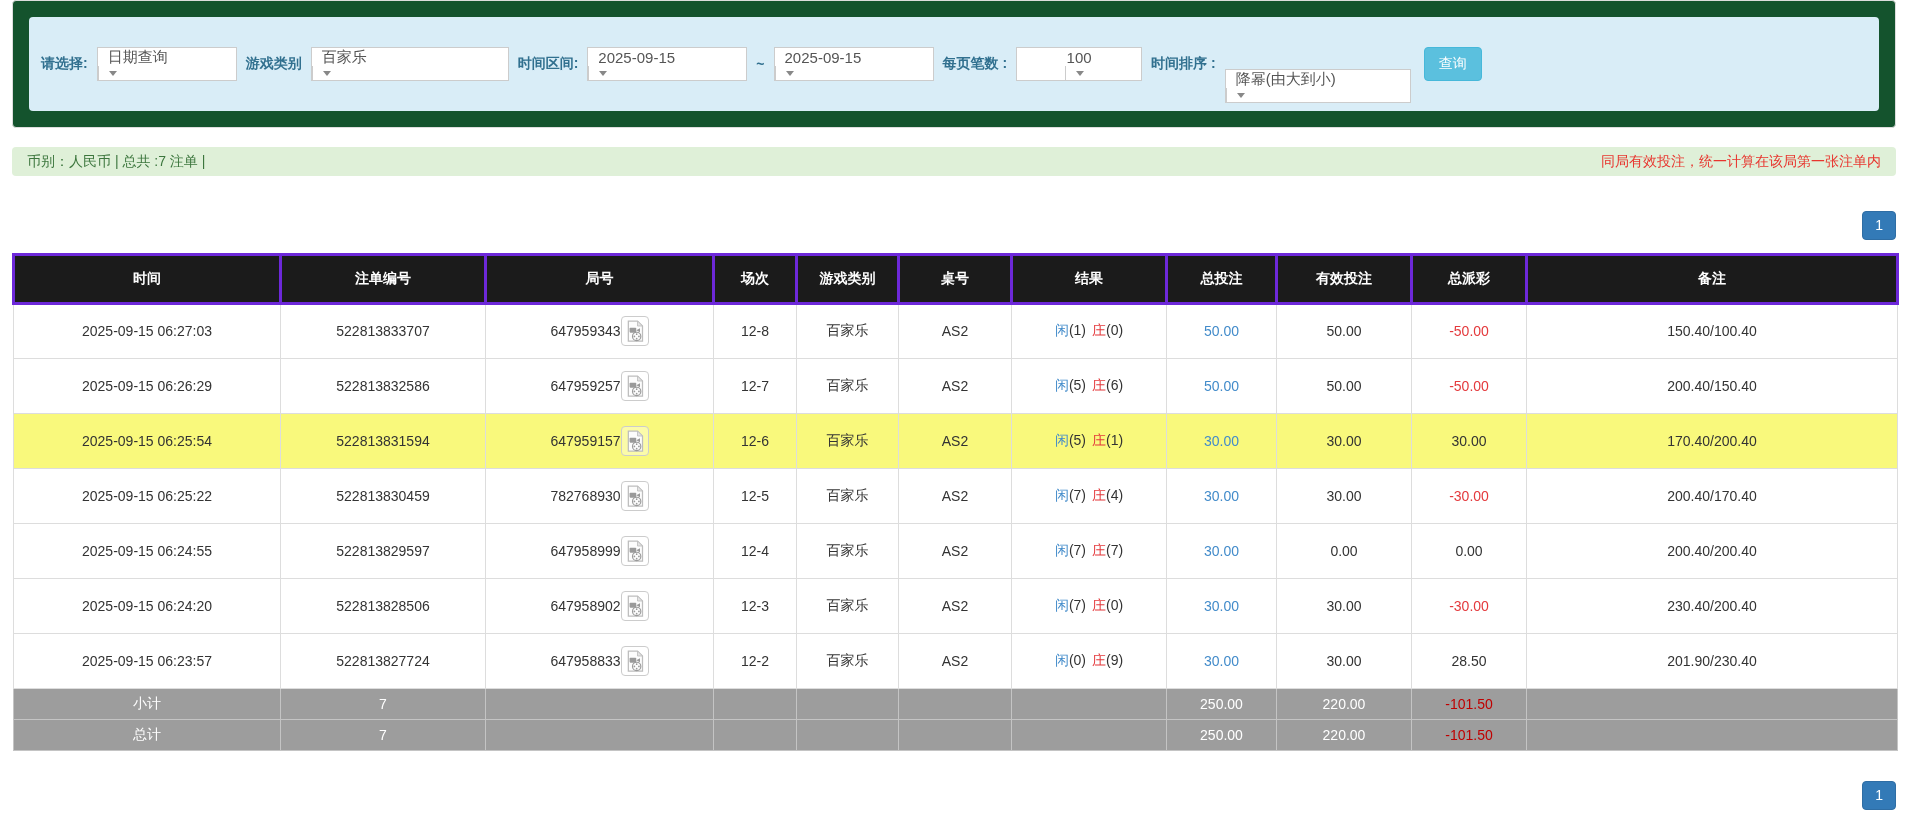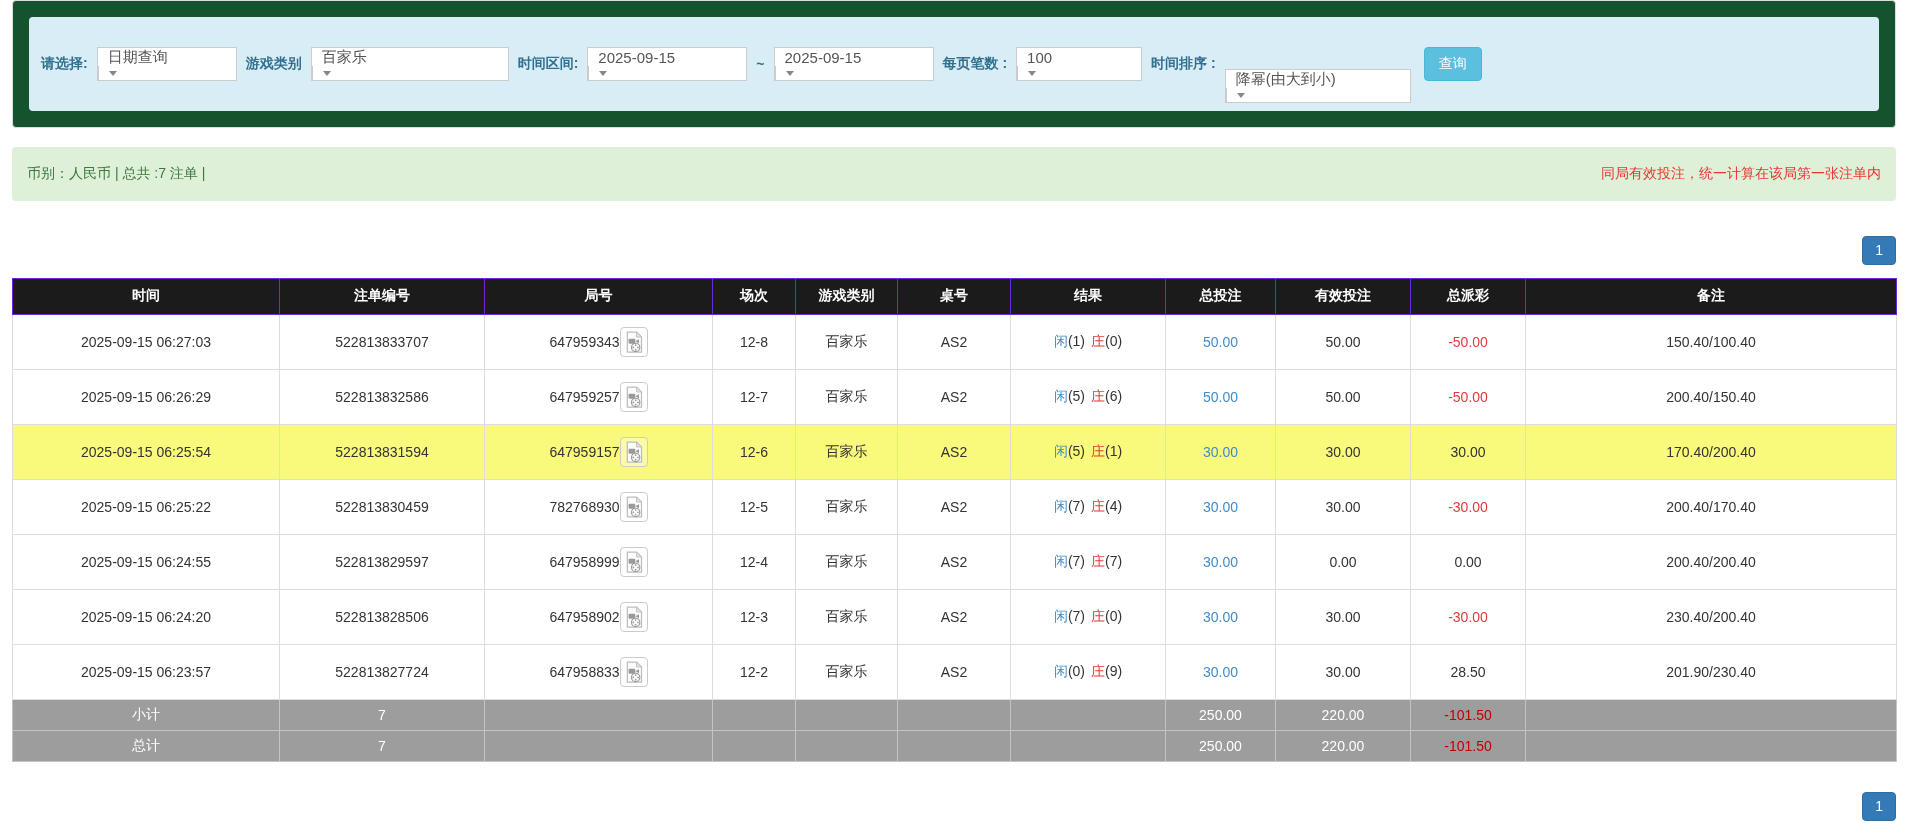--- a/index.html
+++ b/index.html
@@ -17,40 +17,40 @@
   .tilde { color:#31708f; font-weight:bold; font-size:14px; }
   .select { background:#fff; border:1px solid #ccc; border-radius:0; height:34px;
     display:inline-flex; align-items:stretch; cursor:pointer; overflow:hidden;flex-direction:column; }
   .select .val { padding:0 10px; font-size:15px; color:#555; display:flex; align-items:center;
     flex:1; white-space:nowrap; overflow:hidden; }
   .select .arrow { width:29px; border-left:1px solid #ccc; display:flex;
     align-items:center; justify-content:center; background:#fff; }
   .caret { width:0; height:0; border:4px solid transparent; border-top:5px solid #888;
     margin-top:5px; }
   .w-mode { width:140px; } .w-game { width:198px; } .w-date { width:160px; }
-  .w-per  { width:126px; } .w-sort { width:186px;margin-top:44px; }
+  .w-per  { width:126px;align-items:center; } .w-sort { width:186px;margin-top:44px; }
   .btn-search { background:#5bc0de; border:1px solid #46b8da; color:#fff; font-size:14px;
     padding:7px 14px; border-radius:4px; cursor:pointer; margin-left:4px; }
 
   
-  .summary-bar { margin-top:19px; background:#dff0d8; border-radius:4px; height:54px;
+  .summary-bar { margin-top:19px; background:#dff0d8; border-radius:4px; height:29px;
     display:flex; align-items:center; justify-content:space-between; padding:0 15px; font-size:14px; }
   .summary-left { color:#3c763d; }
   .summary-right { color:#e8352e; }
 
   
   .pagination-row { display:flex; justify-content:flex-end; margin:35px 0 13px; }
   .pagination-row.bottom { margin:30px 0 14px; }
   .page-btn { background:#337ab7; border:1px solid #2e6da4; color:#fff; font-size:14px;
     padding:5px 12px; border-radius:4px; cursor:pointer; line-height:1.2; }
 
   
   table.records { width:1884px; border-collapse:collapse; table-layout:fixed; }
   .records th { background:#1b1b1b; color:#fff; font-size:14px; font-weight:bold;
-    height:36px; border:1px solid #6d28d9; padding:0 2px; }
+    height:49px; border:3px solid #6d28d9; padding:0 2px; }
   .records td { border:1px solid #ddd; text-align:center; font-size:14px; height:55px;
     padding:0 3px; background:#fff; color:#333; overflow:hidden; white-space:nowrap; }
   tr.hl td { background:#f9f97c; }
   td .bet-link { color:#428bca; text-decoration:none; cursor:pointer; }
   .res-p { color:#428bca; }
   .res-b { color:#e4393c; margin-left:6px; }
   td.neg { color:#e4393c; }
   tr.sum td { background:#9d9d9d; color:#fff; height:31px; border:1px solid #c4c4c4; }
   tr.sum td.neg { color:#c00000; }
   .round-wrap { display:inline-flex; align-items:center; }

